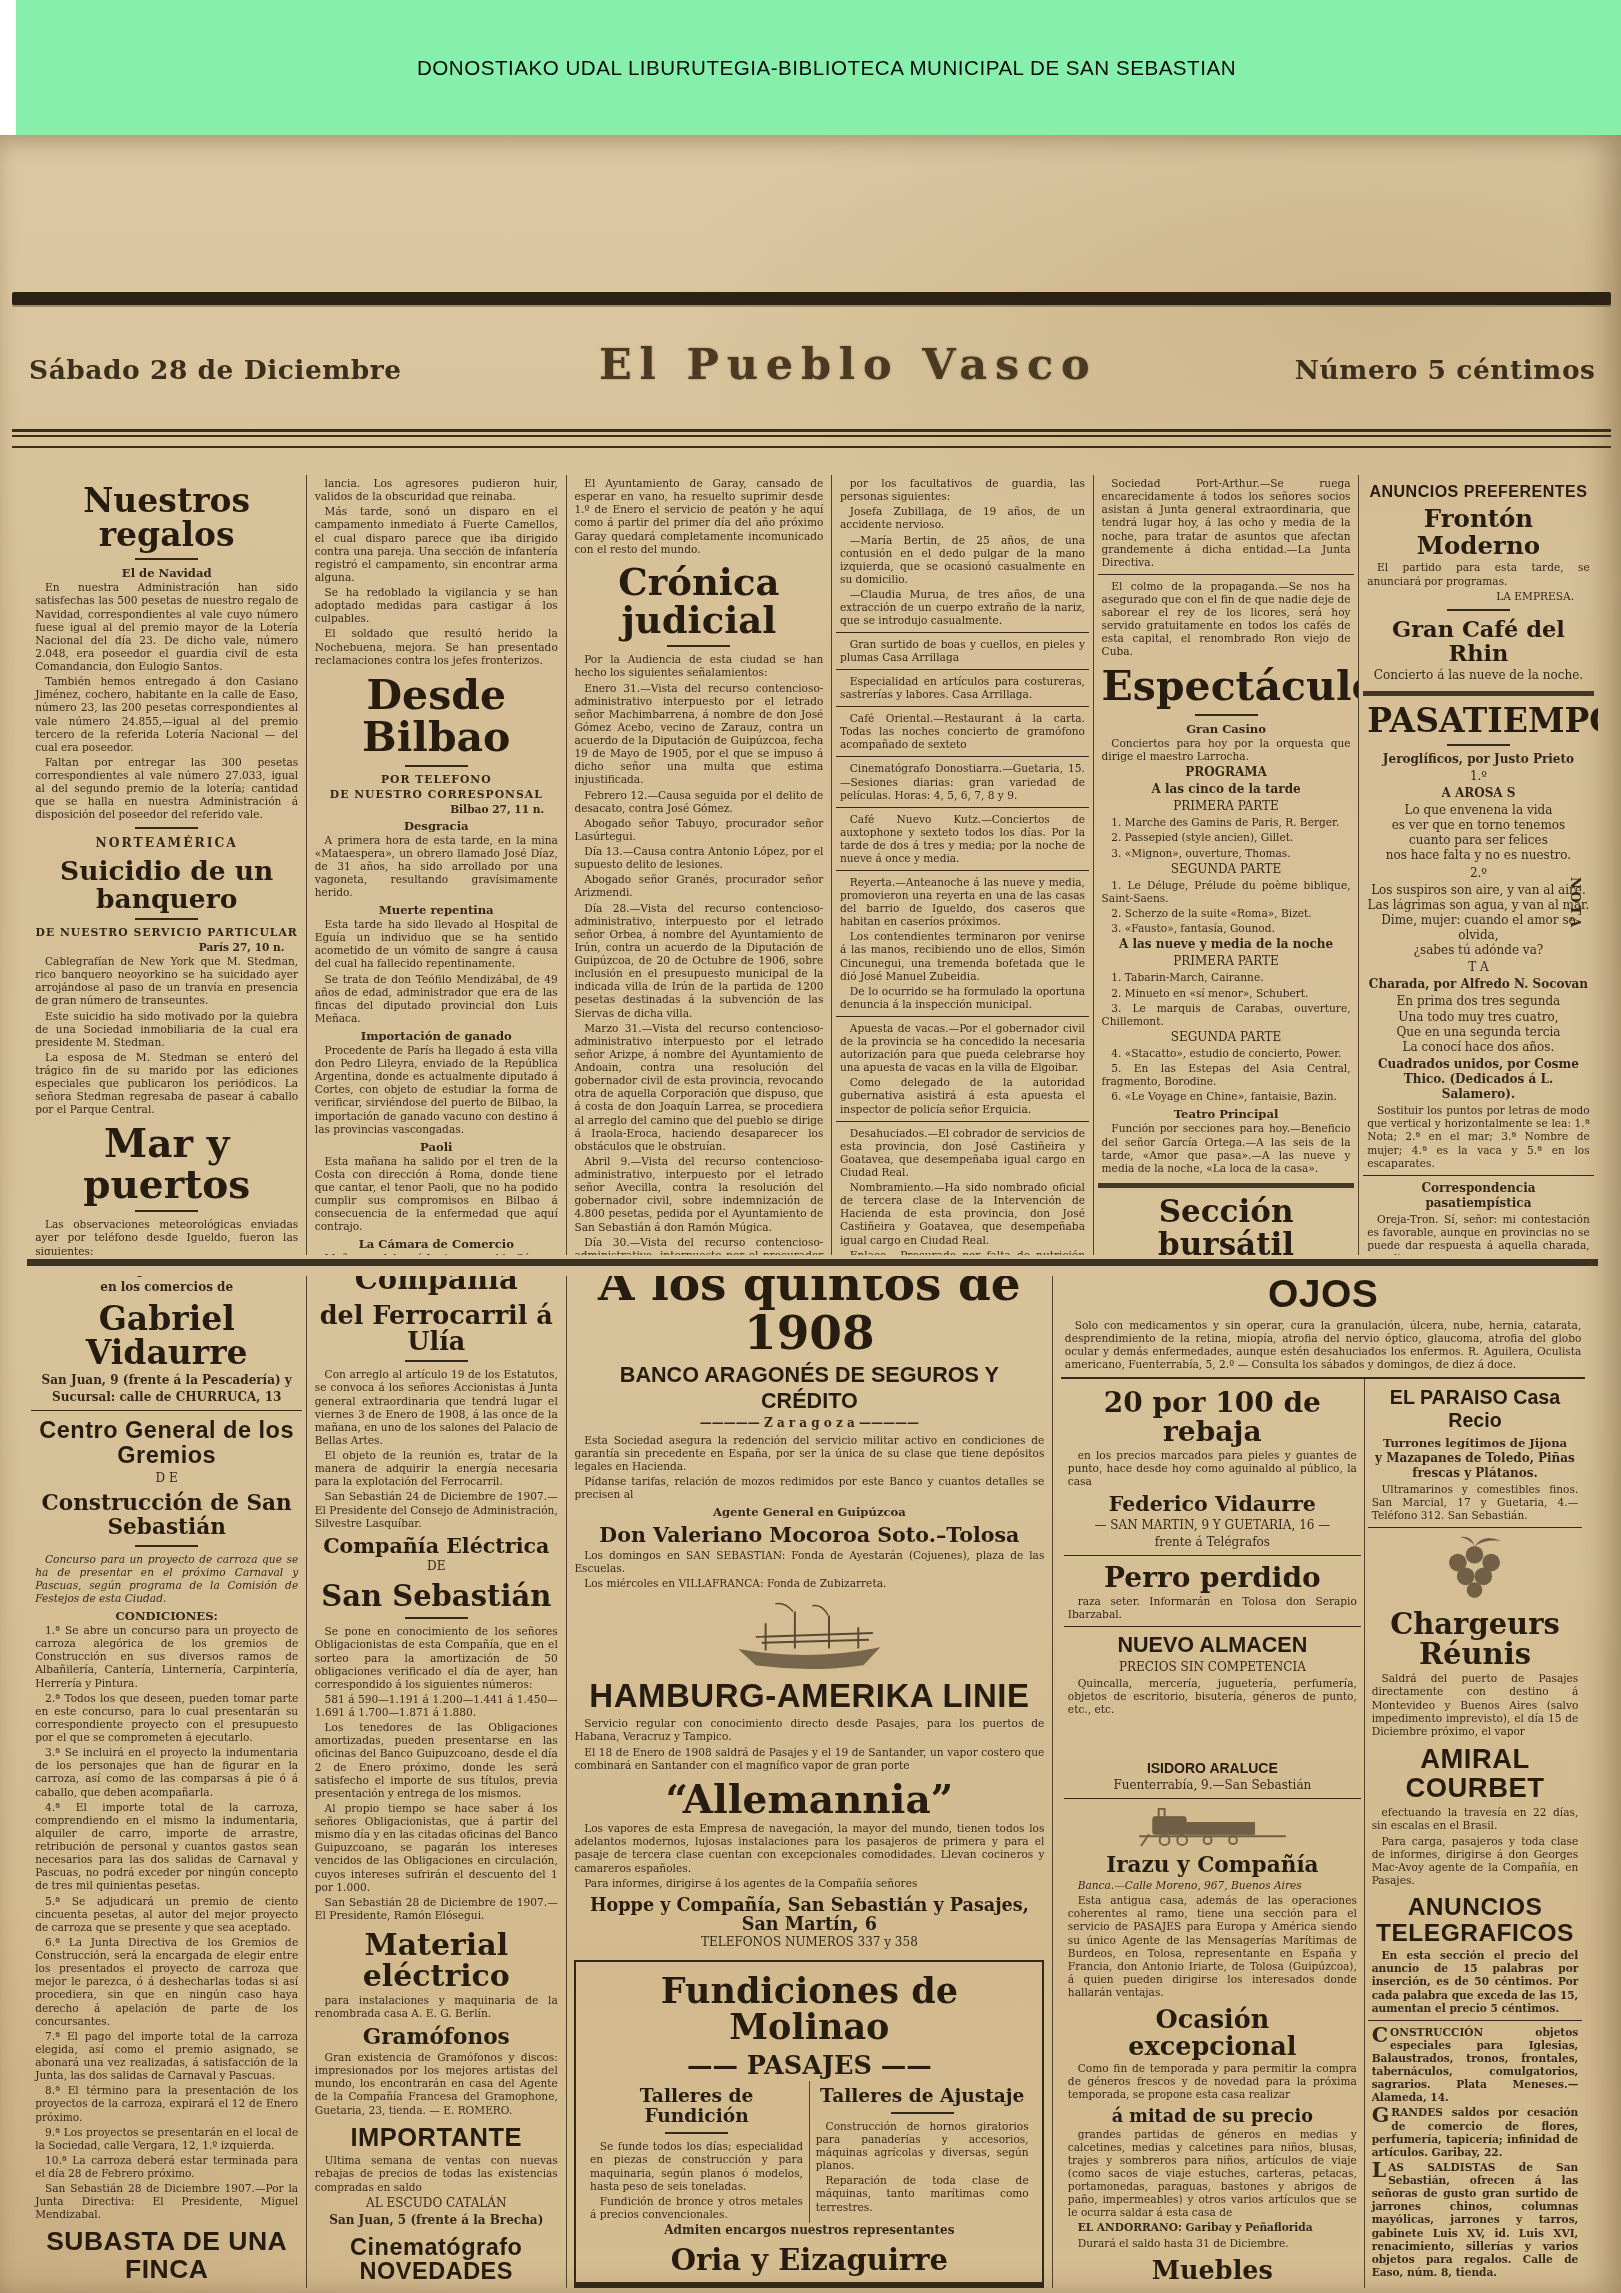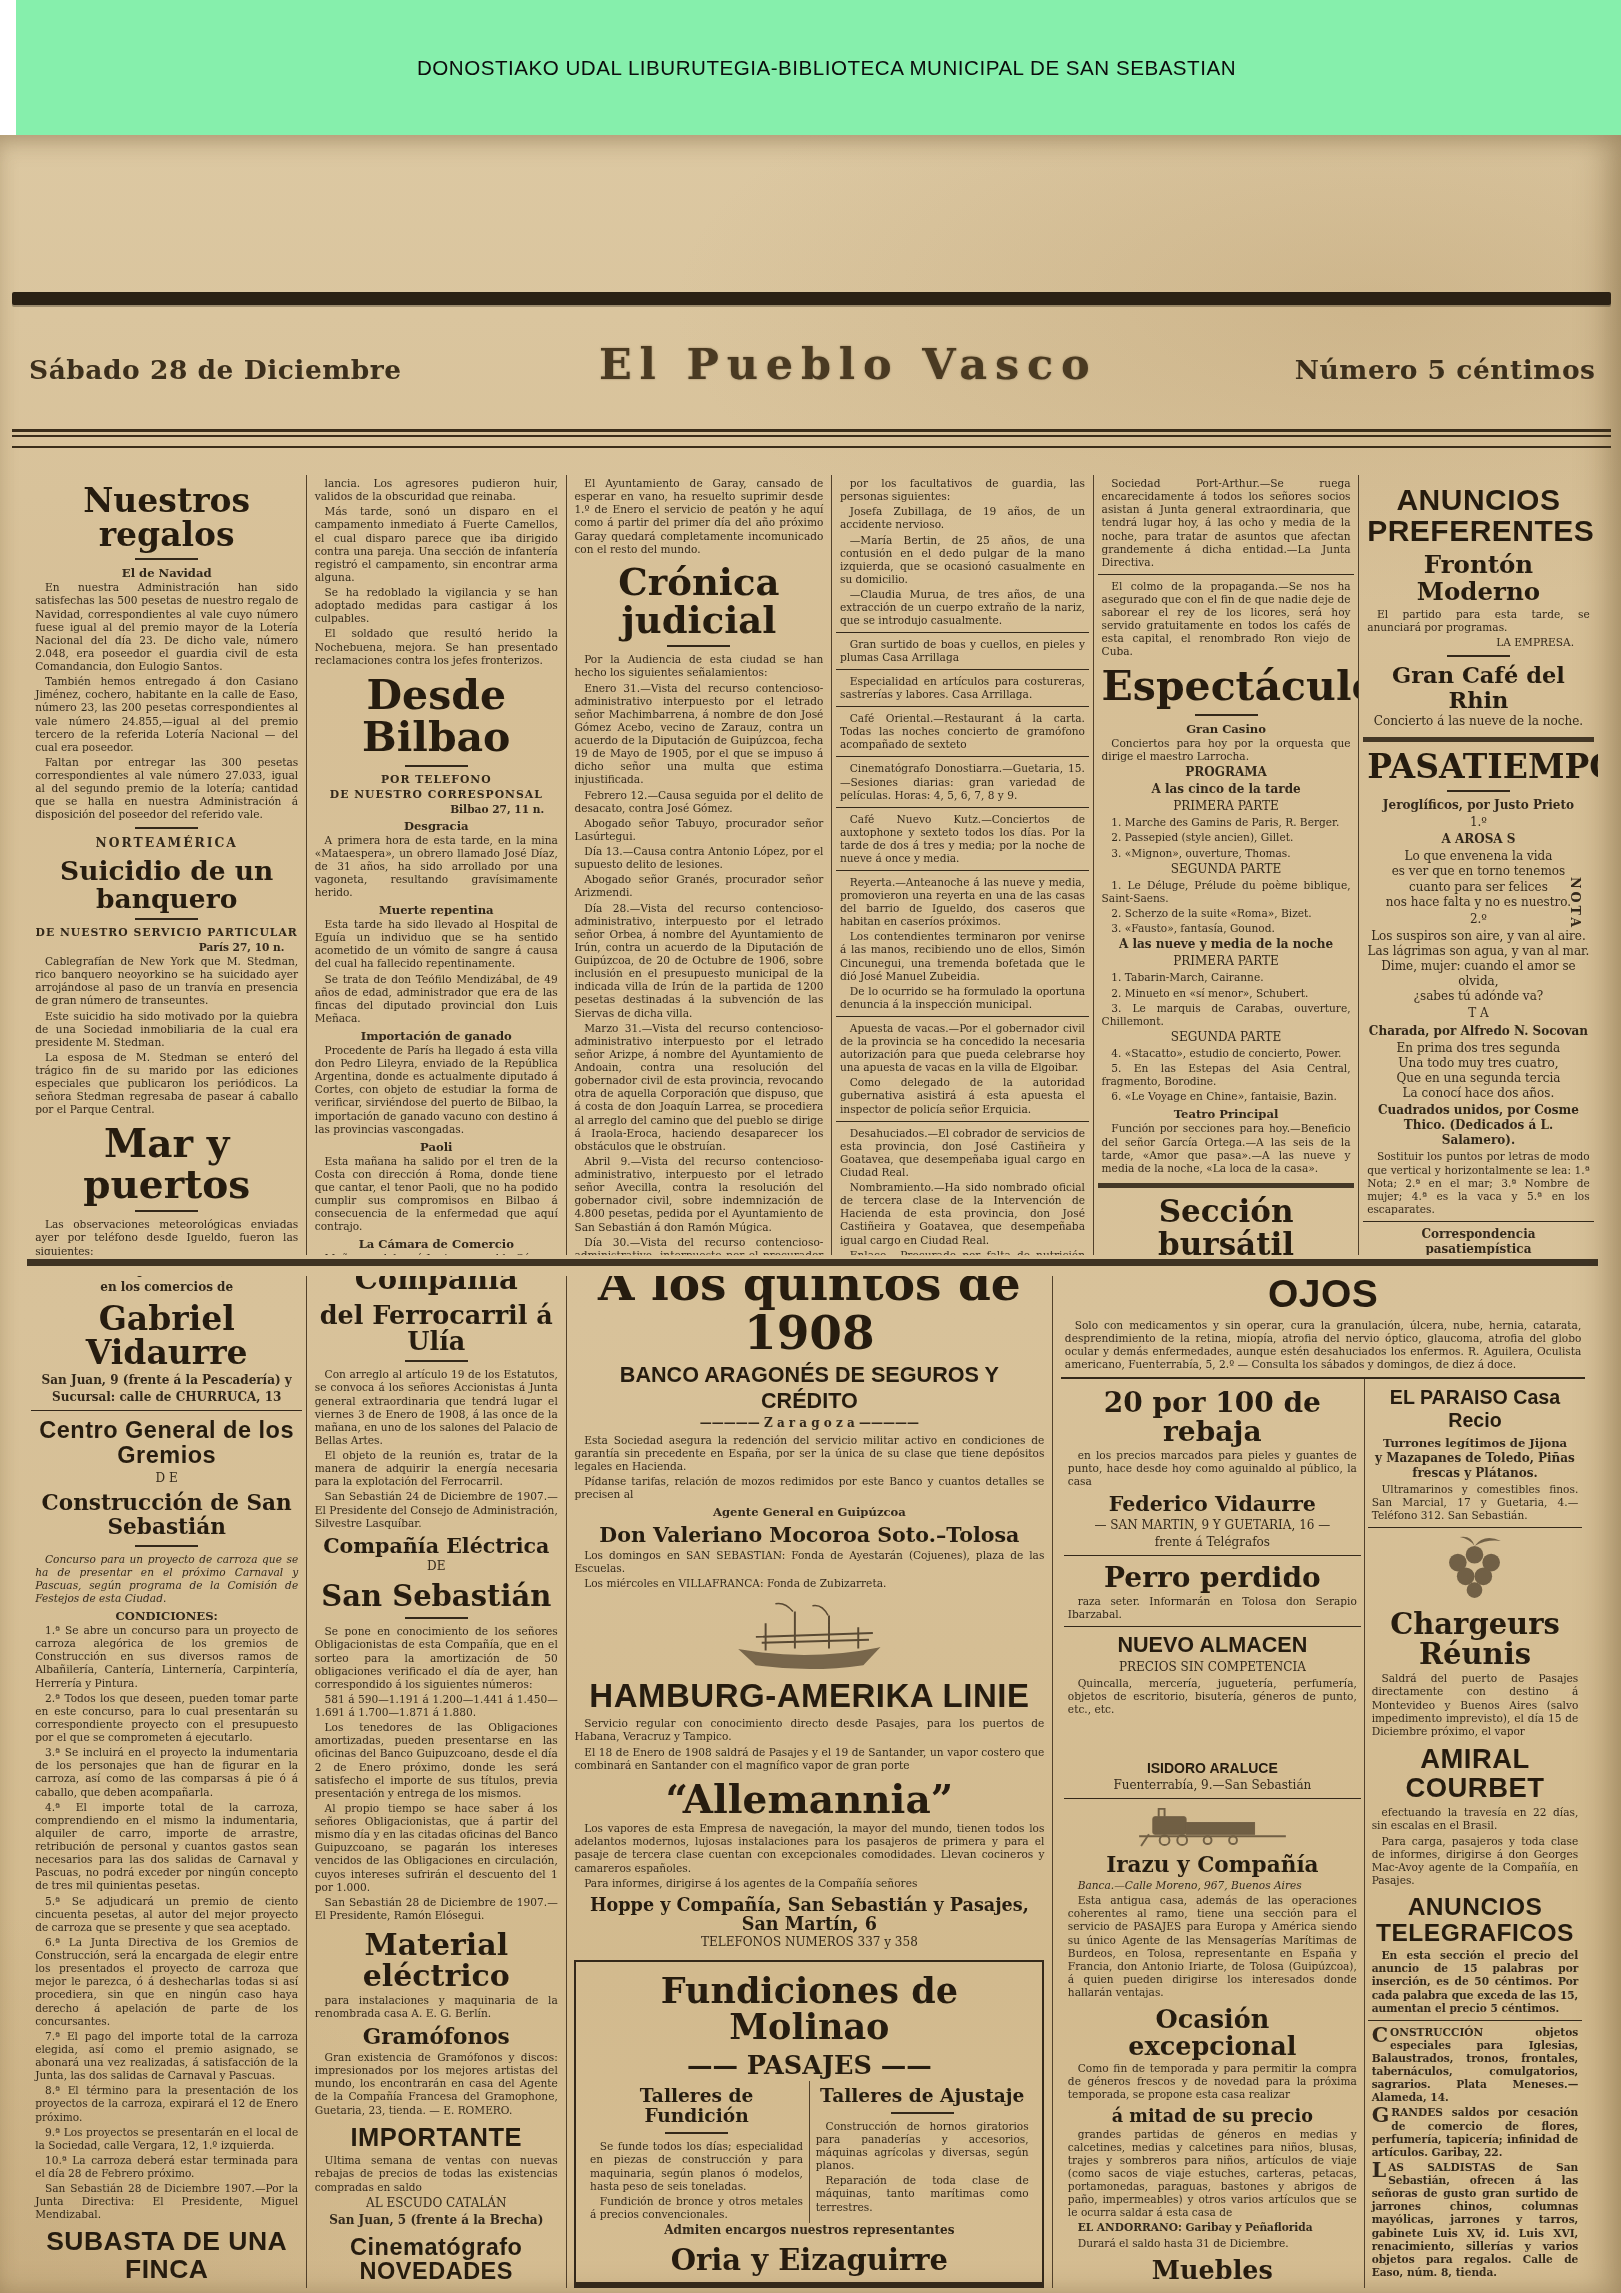--- a/index.html
+++ b/index.html
@@ -197,21 +197,21 @@
           <div class="b p">5. En las Estepas del Asia Central, fragmento, Borodine.</div>
           <div class="b p">6. «Le Voyage en Chine», fantaisie, Bazin.</div>
           <div class="b h3">Teatro Principal</div>
           <div class="b p">Función por secciones para hoy.—Beneficio del señor García Ortega.—A las seis de la tarde, «Amor que pasa».—A las nueve y media de la noche, «La loca de la casa».</div>
           <div class="b bigrule"></div>
           <div class="b h1" style="font-size: 31px;">Sección bursátil</div>
           <div class="b h2" style="font-size: 27.4px;">Bolsa de Madrid</div>
         </div>
       <div class="col" style="flex:1">
         <div class="nota">NOTA</div>
-      <div class="b h1c" style="font-size: 30px;">ANUNCIOS PREFERENTES</div>
+      <div class="b h1c" style="font-size: 16px;">ANUNCIOS PREFERENTES</div>
           <div class="b h2" style="font-size: 24.5px;">Frontón Moderno</div>
           <div class="b p">El partido para esta tarde, se anunciará por programas.</div>
           <div class="b pr">LA EMPRESA.</div>
           <div class="b rule"></div>
           <div class="b h2" style="font-size: 22.5px;">Gran Café del Rhin</div>
           <div class="b pc">Concierto á las nueve de la noche.</div>
           <div class="b bigrule"></div>
           <div class="b h1" style="font-size: 33px;">PASATIEMPOS</div>
           <div class="b rule"></div>
           <div class="b pcb">Jeroglíficos, por Justo Prieto</div>

